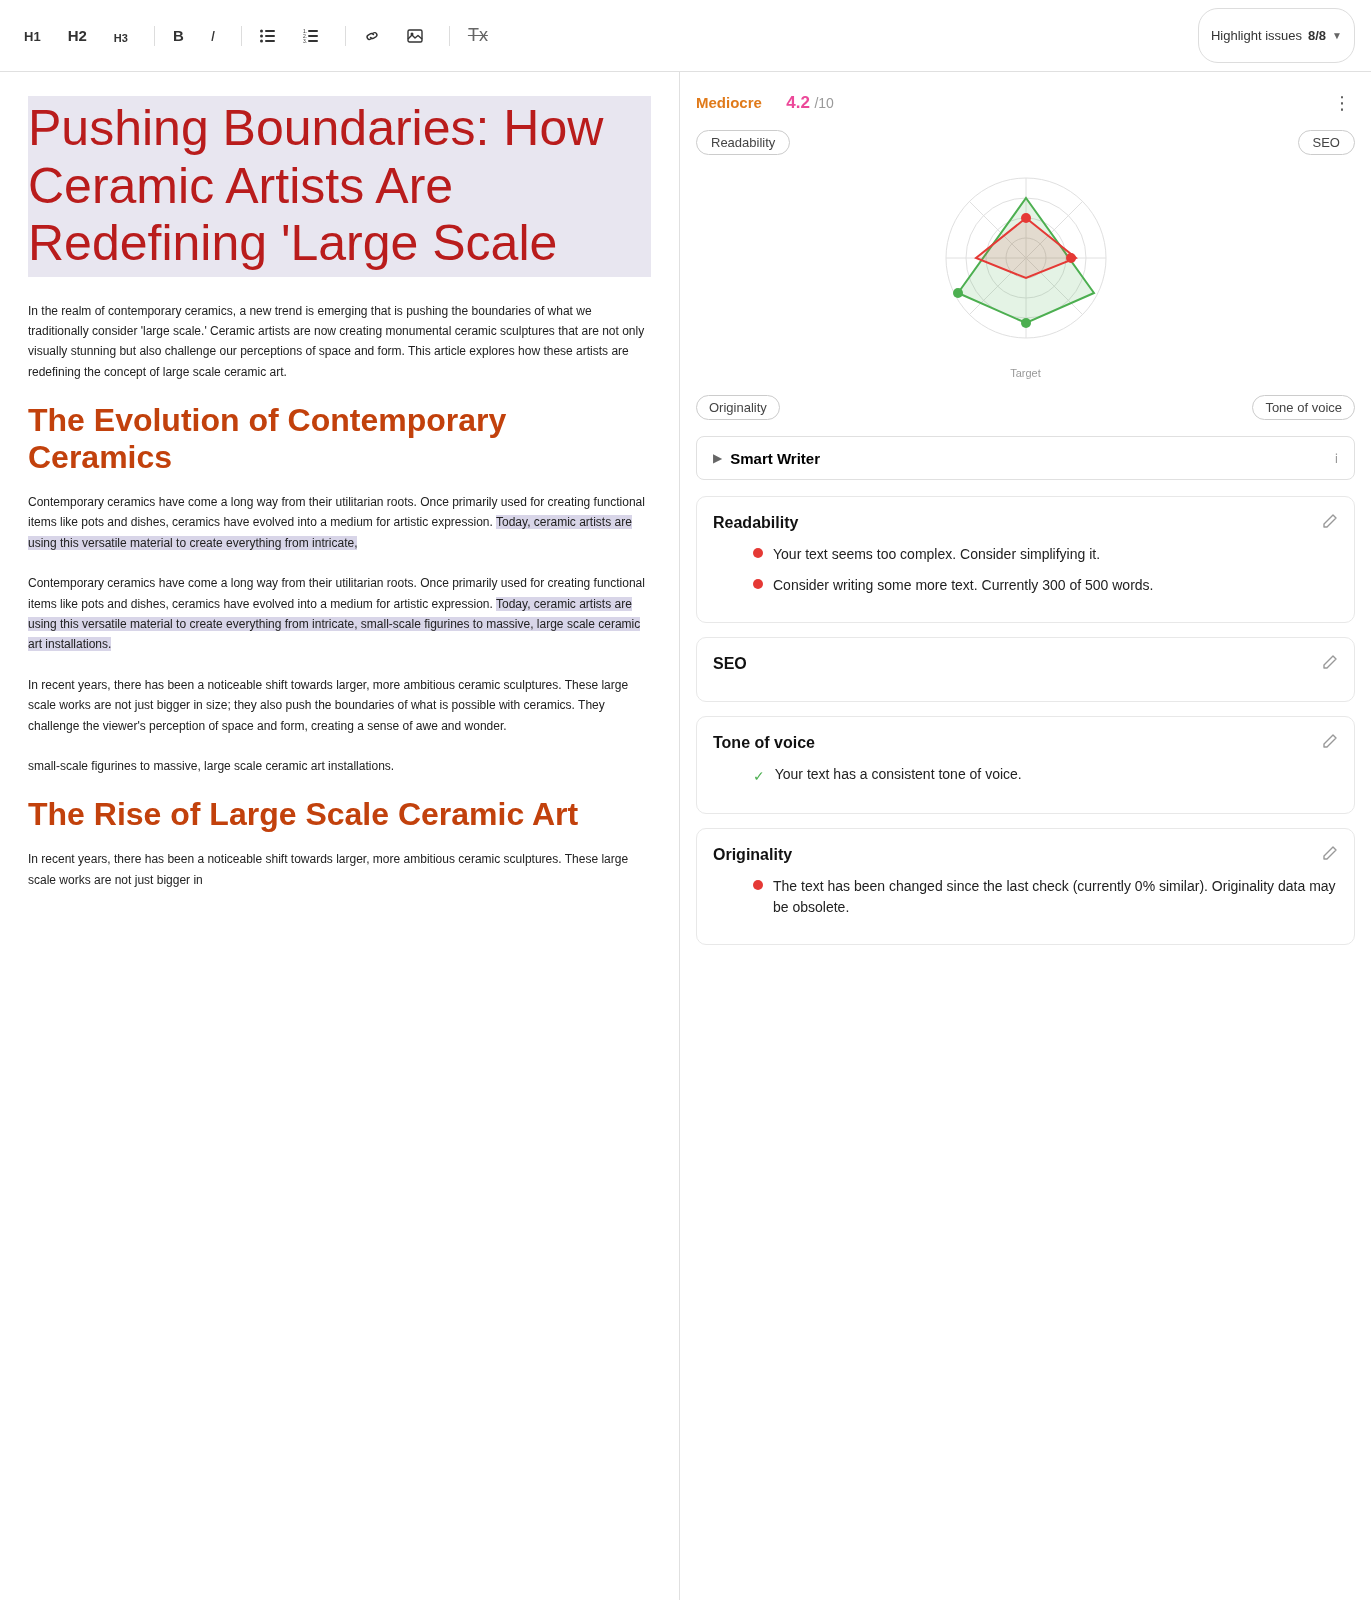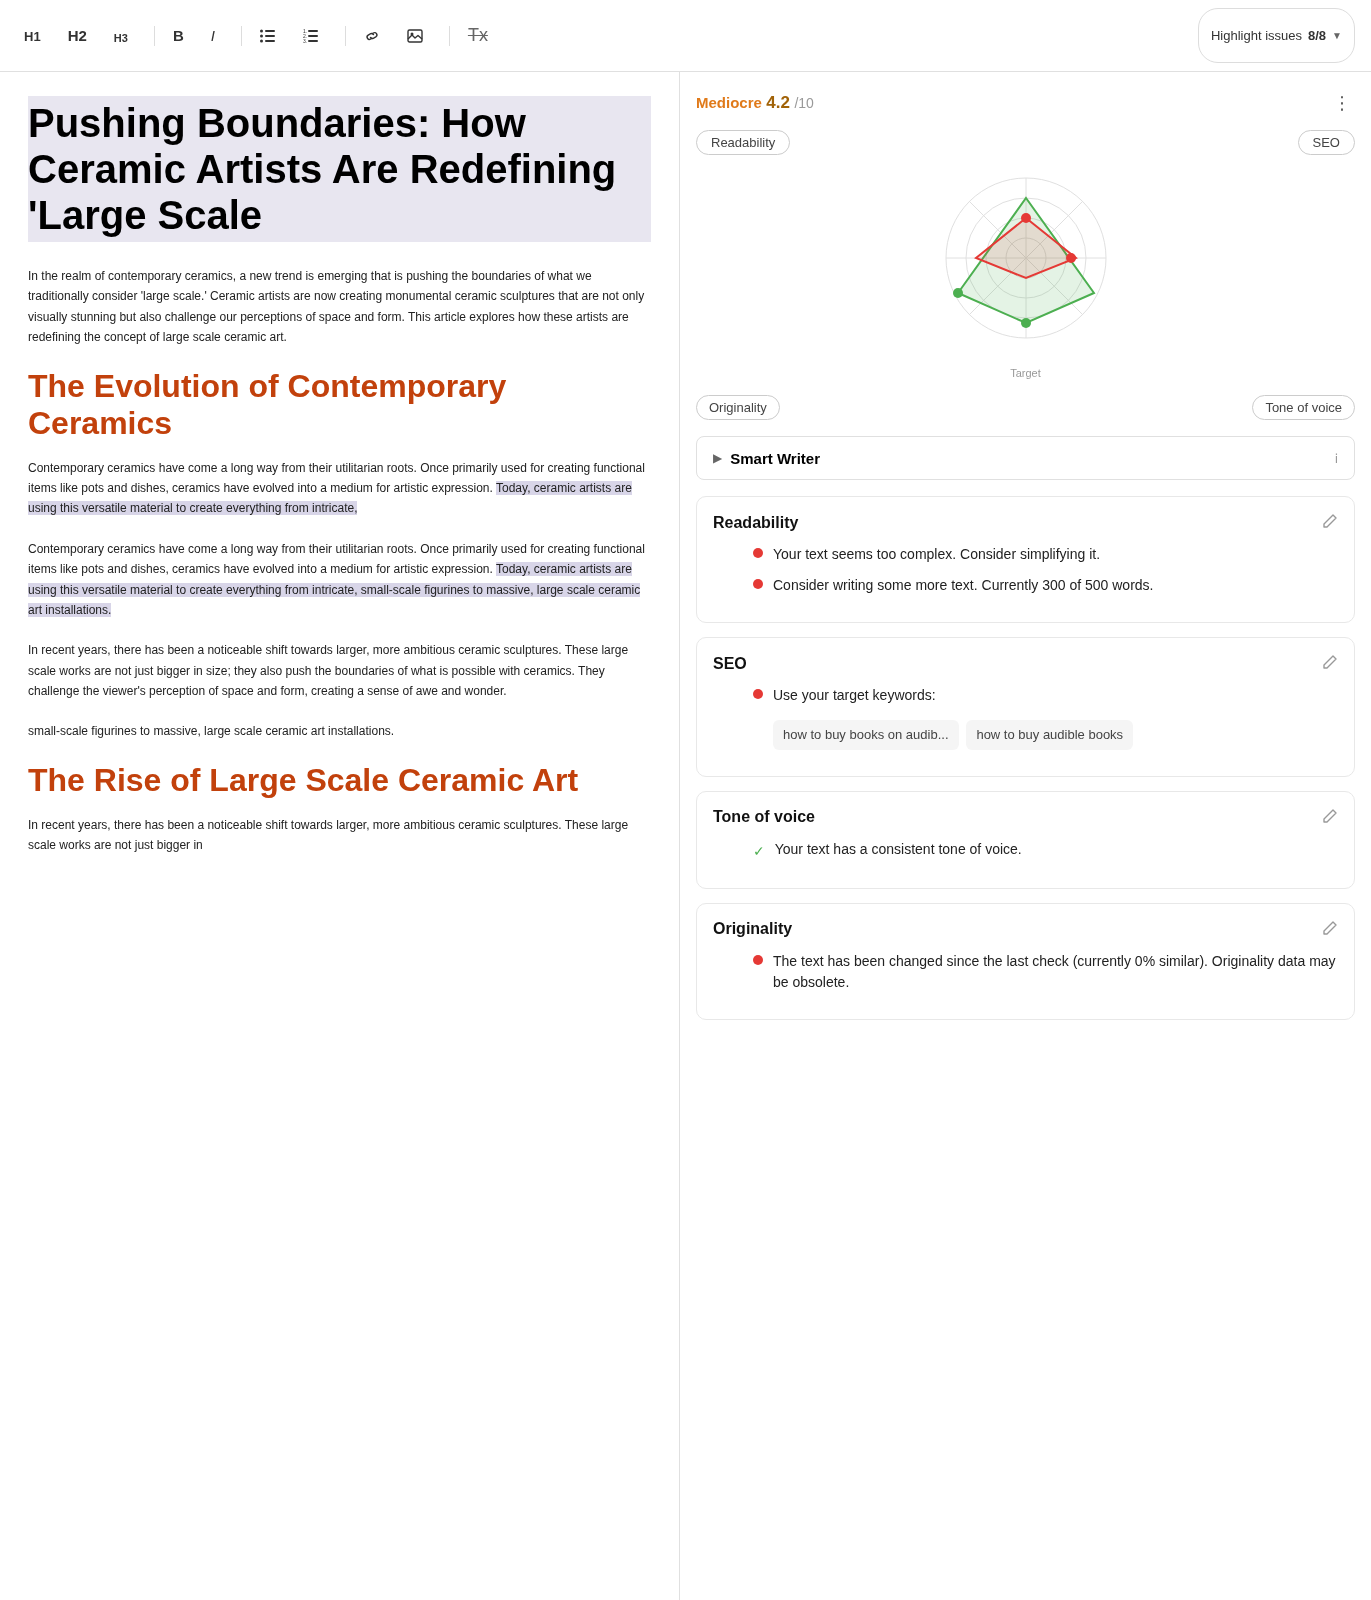--- a/index.html
+++ b/index.html
@@ -78,24 +78,24 @@
     
     .editor-panel {
       flex: 0 0 680px;
       overflow-y: auto;
       padding: 24px 28px;
       background: #fff;
       border-right: 1px solid #e0e0e0;
     }
 
     .editor-title {
-      font-size: 40px;
-      font-weight: 700;
+      font-size: 50px;
+      font-weight: 400;
       line-height: 1.15;
-      color: #000000;
+      color: #b91c1c;
       margin-bottom: 24px;
       background: #e8e6f0;
       padding: 4px 0;
     }
 
     .editor-para {
       font-size: 12px;
       line-height: 1.7;
       color: #222;
       margin-bottom: 20px;
@@ -350,21 +350,21 @@
 
     <p class="editor-para">In recent years, there has been a noticeable shift towards larger, more ambitious ceramic sculptures. These large scale works are not just bigger in</p>
   </div>
 
   <div class="sidebar">
 
     <div class="score-section">
       <div style="display:flex; align-items:center; justify-content:space-between; margin-bottom:12px;">
         <div>
           <span class="mediocre" style="color:#e07a1a; font-size:15px; font-weight:600;">Mediocre</span>
-          <span style="font-size:17px; font-weight:800; color:#a16207; margin-left:0;">4.2</span>
+          <span style="font-size:17px; font-weight:800; color:#ec4899; margin-left:20px;">4.2</span>
           <span style="font-size:14px; color:#999;">/10</span>
         </div>
         <span class="menu-icon">⋮</span>
       </div>
 
       <div class="score-tabs">
         <button class="score-tab">Readability</button>
         <button class="score-tab">SEO</button>
       </div>
 
@@ -426,30 +426,20 @@
 
     <div class="score-card">
       <div class="score-card-header">
         <span class="score-card-title">SEO</span>
         <span class="score-card-edit">
           <svg width="16" height="16" viewBox="0 0 16 16" fill="none">
             <path d="M11 2L14 5L5 14H2V11L11 2Z" stroke="#999" stroke-width="1.4" stroke-linejoin="round"></path>
           </svg>
         </span>
       </div>
-      <div class="score-card-item">
-        <div class="dot-red"></div>
-        <div>
-          <span>Use your target keywords:</span>
-          <div style="margin-top:8px;">
-            <span class="keyword-tag">how to buy books on audib...</span>
-            <span class="keyword-tag">how to buy audible books</span>
-          </div>
-        </div>
-      </div>
     </div>
 
     <div class="score-card">
       <div class="score-card-header">
         <span class="score-card-title">Tone of voice</span>
         <span class="score-card-edit">
           <svg width="16" height="16" viewBox="0 0 16 16" fill="none">
             <path d="M11 2L14 5L5 14H2V11L11 2Z" stroke="#999" stroke-width="1.4" stroke-linejoin="round"></path>
           </svg>
         </span>

